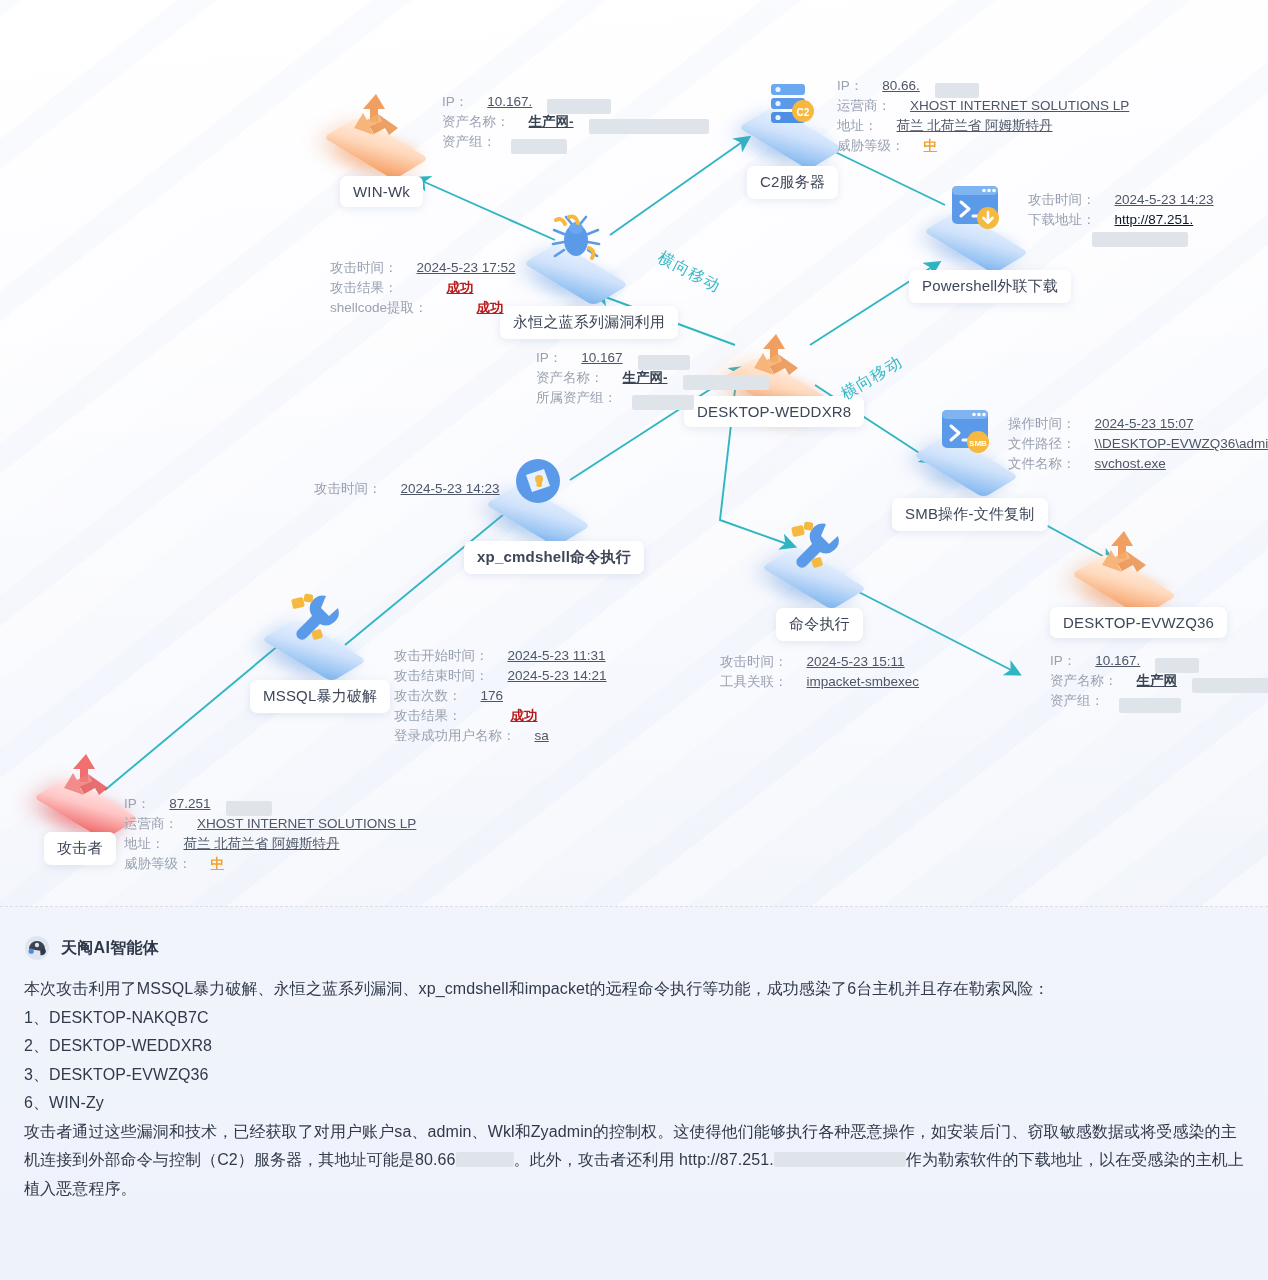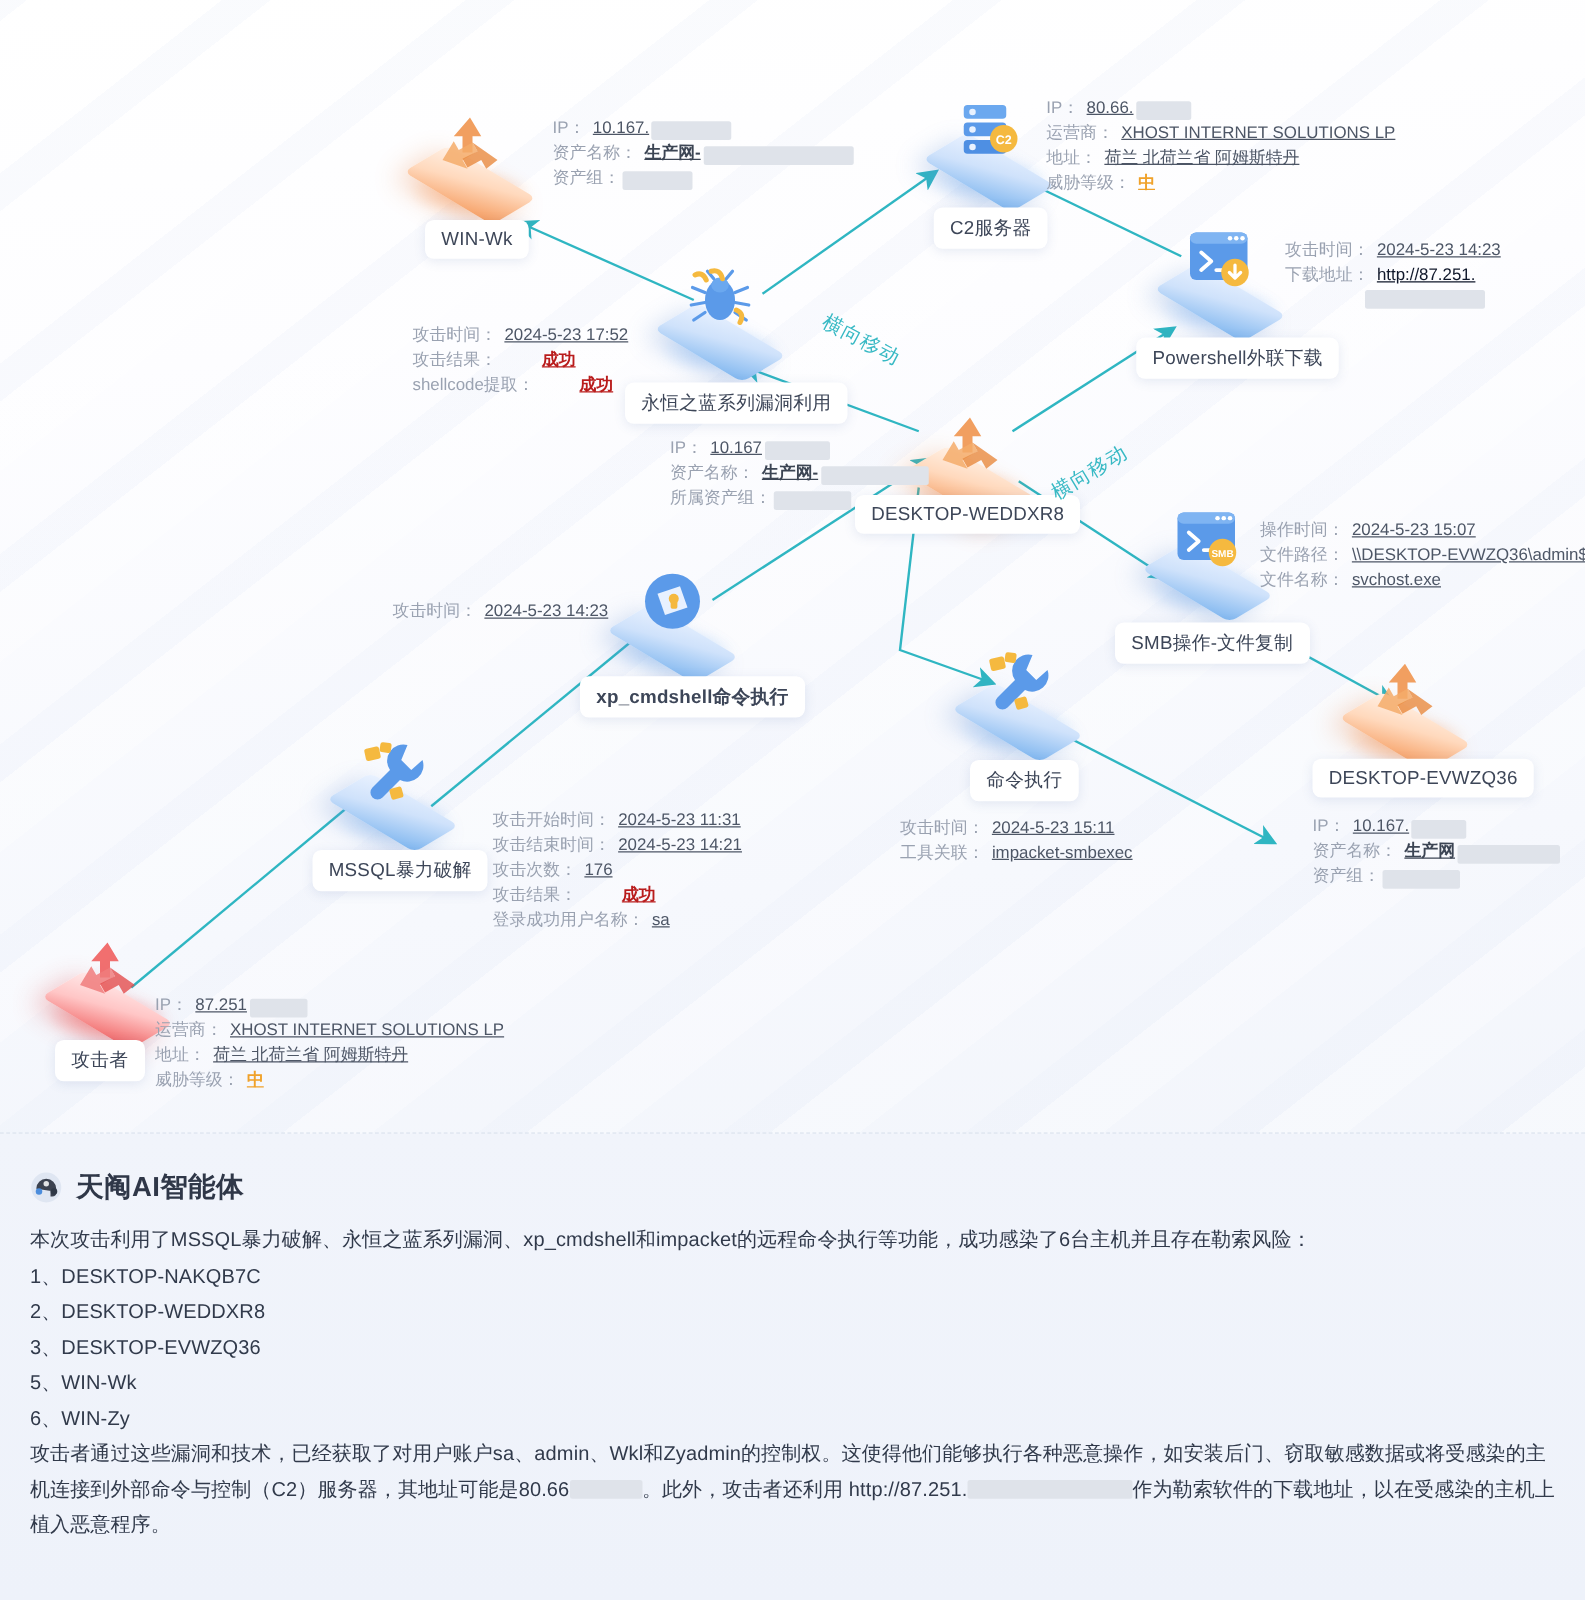--- a/index.html
+++ b/index.html
@@ -77,21 +77,21 @@
     padding: 7px 13px;
     font-size: 15px;
     color: #3d4658;
     white-space: nowrap;
     box-shadow: 0 2px 9px rgba(70,100,160,.13);
     letter-spacing: .2px;
   }
 
   
   .details { position: absolute; font-size: 13.5px; color: #7d8595; line-height: 20px; white-space: nowrap; }
-  .details .row { display: flex; align-items: center; }
+  .details .row { display: flex; align-items: flex-end; gap: 13px; }
   .details .k { color: #9aa2b1; }
   .details .v { color: #4d5666; margin-left: 6px; text-decoration: underline; }
   .details .v.strong { color: #3c4554; font-weight: bold; }
   .details .v.danger { color: #b91c1c; font-weight: bold; margin-left: 36px; }
   .details .v.warn   { color: #f0a22a; font-weight: bold; }
   .details .v.link   { color: #0f172a; }
   .details .inline-mask {
     display: inline-block; background: #dfe3ea; border-radius: 2px;
     min-width: 64px; height: 15px; position: relative; top: 2px; margin-left: 2px;
   }
@@ -109,21 +109,21 @@
   #divider {
     position: absolute; left: 0; top: 906px; width: 1268px; height: 0;
     border-top: 1px dashed #d8dfeb;
   }
   #summary {
     position: absolute; left: 0; top: 907px; width: 1268px; height: 373px;
     padding: 28px 24px 0 24px;
     background: linear-gradient(180deg, #f1f4fb 0%, #eef2fa 100%);
   }
   #summary .head { display: flex; align-items: center; gap: 11px; margin-bottom: 14px; }
-  #summary .head .title { font-size: 22px; color: #2f3748; font-weight: bold; letter-spacing: .3px; }
+  #summary .head .title { font-size: 16px; color: #2f3748; font-weight: bold; letter-spacing: .3px; }
   #summary p, #summary .li {
     font-size: 16px; color: #313a4b; line-height: 28.5px; letter-spacing: .1px;
   }
   #summary .li { margin-bottom: 0; }
   #summary .mask-inline {
     display: inline-block; background: #dfe3ea; border-radius: 2px;
     height: 15px; position: relative; top: 2px; vertical-align: baseline;
   }
 </style>
 </head>
@@ -515,19 +515,18 @@
       <circle cx="13" cy="10" r="2.2" fill="#ffffff" opacity=".85"></circle>
     </svg>
     <span class="title">天阄AI智能体</span>
   </div>
 
   <p>本次攻击利用了MSSQL暴力破解、永恒之蓝系列漏洞、xp_cmdshell和impacket的远程命令执行等功能，成功感染了6台主机并且存在勒索风险：</p>
 
   <div class="li">1、DESKTOP-NAKQB7C</div>
   <div class="li">2、DESKTOP-WEDDXR8</div>
   <div class="li">3、DESKTOP-EVWZQ36</div>
-  <div class="li">5、WIN-Wk</div>
   <div class="li">6、WIN-Zy</div>
 
   <p>
     <span>攻击者通过这些漏洞和技术，已经获取了对用户账户sa、admin、Wkl和Zyadmin的控制权。这使得他们能够执行各种恶意操作，如安装后门、窃取敏感数据或将受感染的主机连接到外部命令与控制（C2）服务器，其地址可能是80.66</span><span class="mask-inline" style="width:58px"></span><span>。此外，攻击者还利用 http://87.251.</span><span class="mask-inline" style="width:132px"></span><span>作为勒索软件的下载地址，以在受感染的主机上植入恶意程序。</span>
   </p>
 </div>
 
 </body></html>

